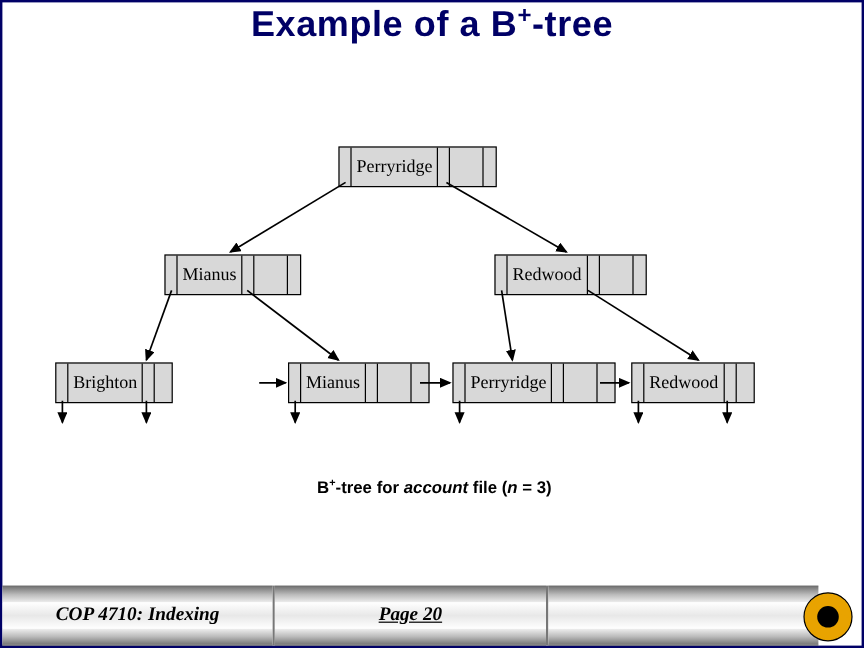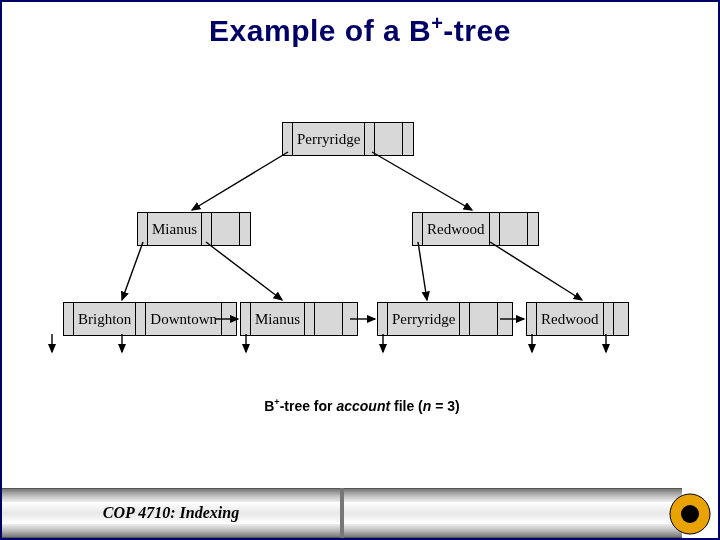--- a/index.html
+++ b/index.html
@@ -1,18 +1,18 @@
 <!DOCTYPE html>
 <html><head>
 <meta charset="utf-8">
 <style>
   * { box-sizing: border-box; margin: 0; padding: 0; }
   html, body { width: 720px; height: 540px; font-family: Arial, sans-serif; background: #fff; overflow: hidden; }
   .slide { width: 720px; height: 540px; border: 2px solid #000066; position: relative; background: #fff; }
-  .title { font-family: "Trebuchet MS", Arial, sans-serif; color: #000066; font-size: 30px; text-align: center; padding-top: 10px; letter-spacing: 0.5px; }
+  .title { font-family: "Trebuchet MS", Arial, sans-serif; color: #000066; font-size: 30px; text-align: center; letter-spacing: 0.5px; }
   .title sup { font-size: 20px; vertical-align: super; }
   .diagram { position: absolute; top: 100px; left: 0; width: 720px; height: 280px; }
   .node { position: absolute; background: #d8d8d8; border: 1px solid #000; display: flex; height: 34px; }
   .node .cell { border-right: 1px solid #000; height: 100%; display: flex; align-items: center; justify-content: center; font-family: "Times New Roman", serif; font-size: 15px; padding: 0 4px; white-space: nowrap; }
   .node .ptr { width: 10px; border-right: 1px solid #000; position: relative; }
   .node .ptr.last { border-right: none; }
   .node .key { min-width: 50px; }
   .node .key.empty { min-width: 28px; }
   .node .seq { width: 14px; border-right: none; }
   svg.arrows { position: absolute; top: 0; left: 0; width: 720px; height: 280px; pointer-events: none; }
@@ -59,25 +59,24 @@
     </div>
 
     <div class="node" style="left:410px; top:110px;">
       <div class="ptr"></div>
       <div class="cell key">Redwood</div>
       <div class="ptr"></div>
       <div class="cell key empty"></div>
       <div class="ptr last"></div>
     </div>
 
-    <div class="node" style="left:44px; top:200px;margin-left:17px;">
+    <div class="node" style="left:44px; top:200px;">
       <div class="ptr"></div>
       <div class="cell key">Brighton</div>
       <div class="ptr"></div>
-      <div class="cell key">Downtown</div>
       <div class="seq"></div>
     </div>
 
     <div class="node" style="left:238px; top:200px;">
       <div class="ptr"></div>
       <div class="cell key">Mianus</div>
       <div class="ptr"></div>
       <div class="cell key empty"></div>
       <div class="seq"></div>
     </div>
@@ -133,20 +132,28 @@
   <div class="footer">
     <div class="seg">
       <div class="bg">
           <div class="top"></div>
           <div class="mid"></div>
           <div class="bot"></div>
         </div>
       <div class="txt">COP 4710: Indexing</div>
     </div>
     <div class="vline"></div>
+    <div class="seg">
+      <div class="bg">
+          <div class="top"></div>
+          <div class="mid"></div>
+          <div class="bot"></div>
+        </div>
+      <div class="txt under">Page 20</div>
+    </div>
     <div class="vline"></div>
     <div class="seg">
       <div class="bg">
           <div class="top"></div>
           <div class="mid"></div>
           <div class="bot"></div>
         </div>
     </div>
   </div>
 

